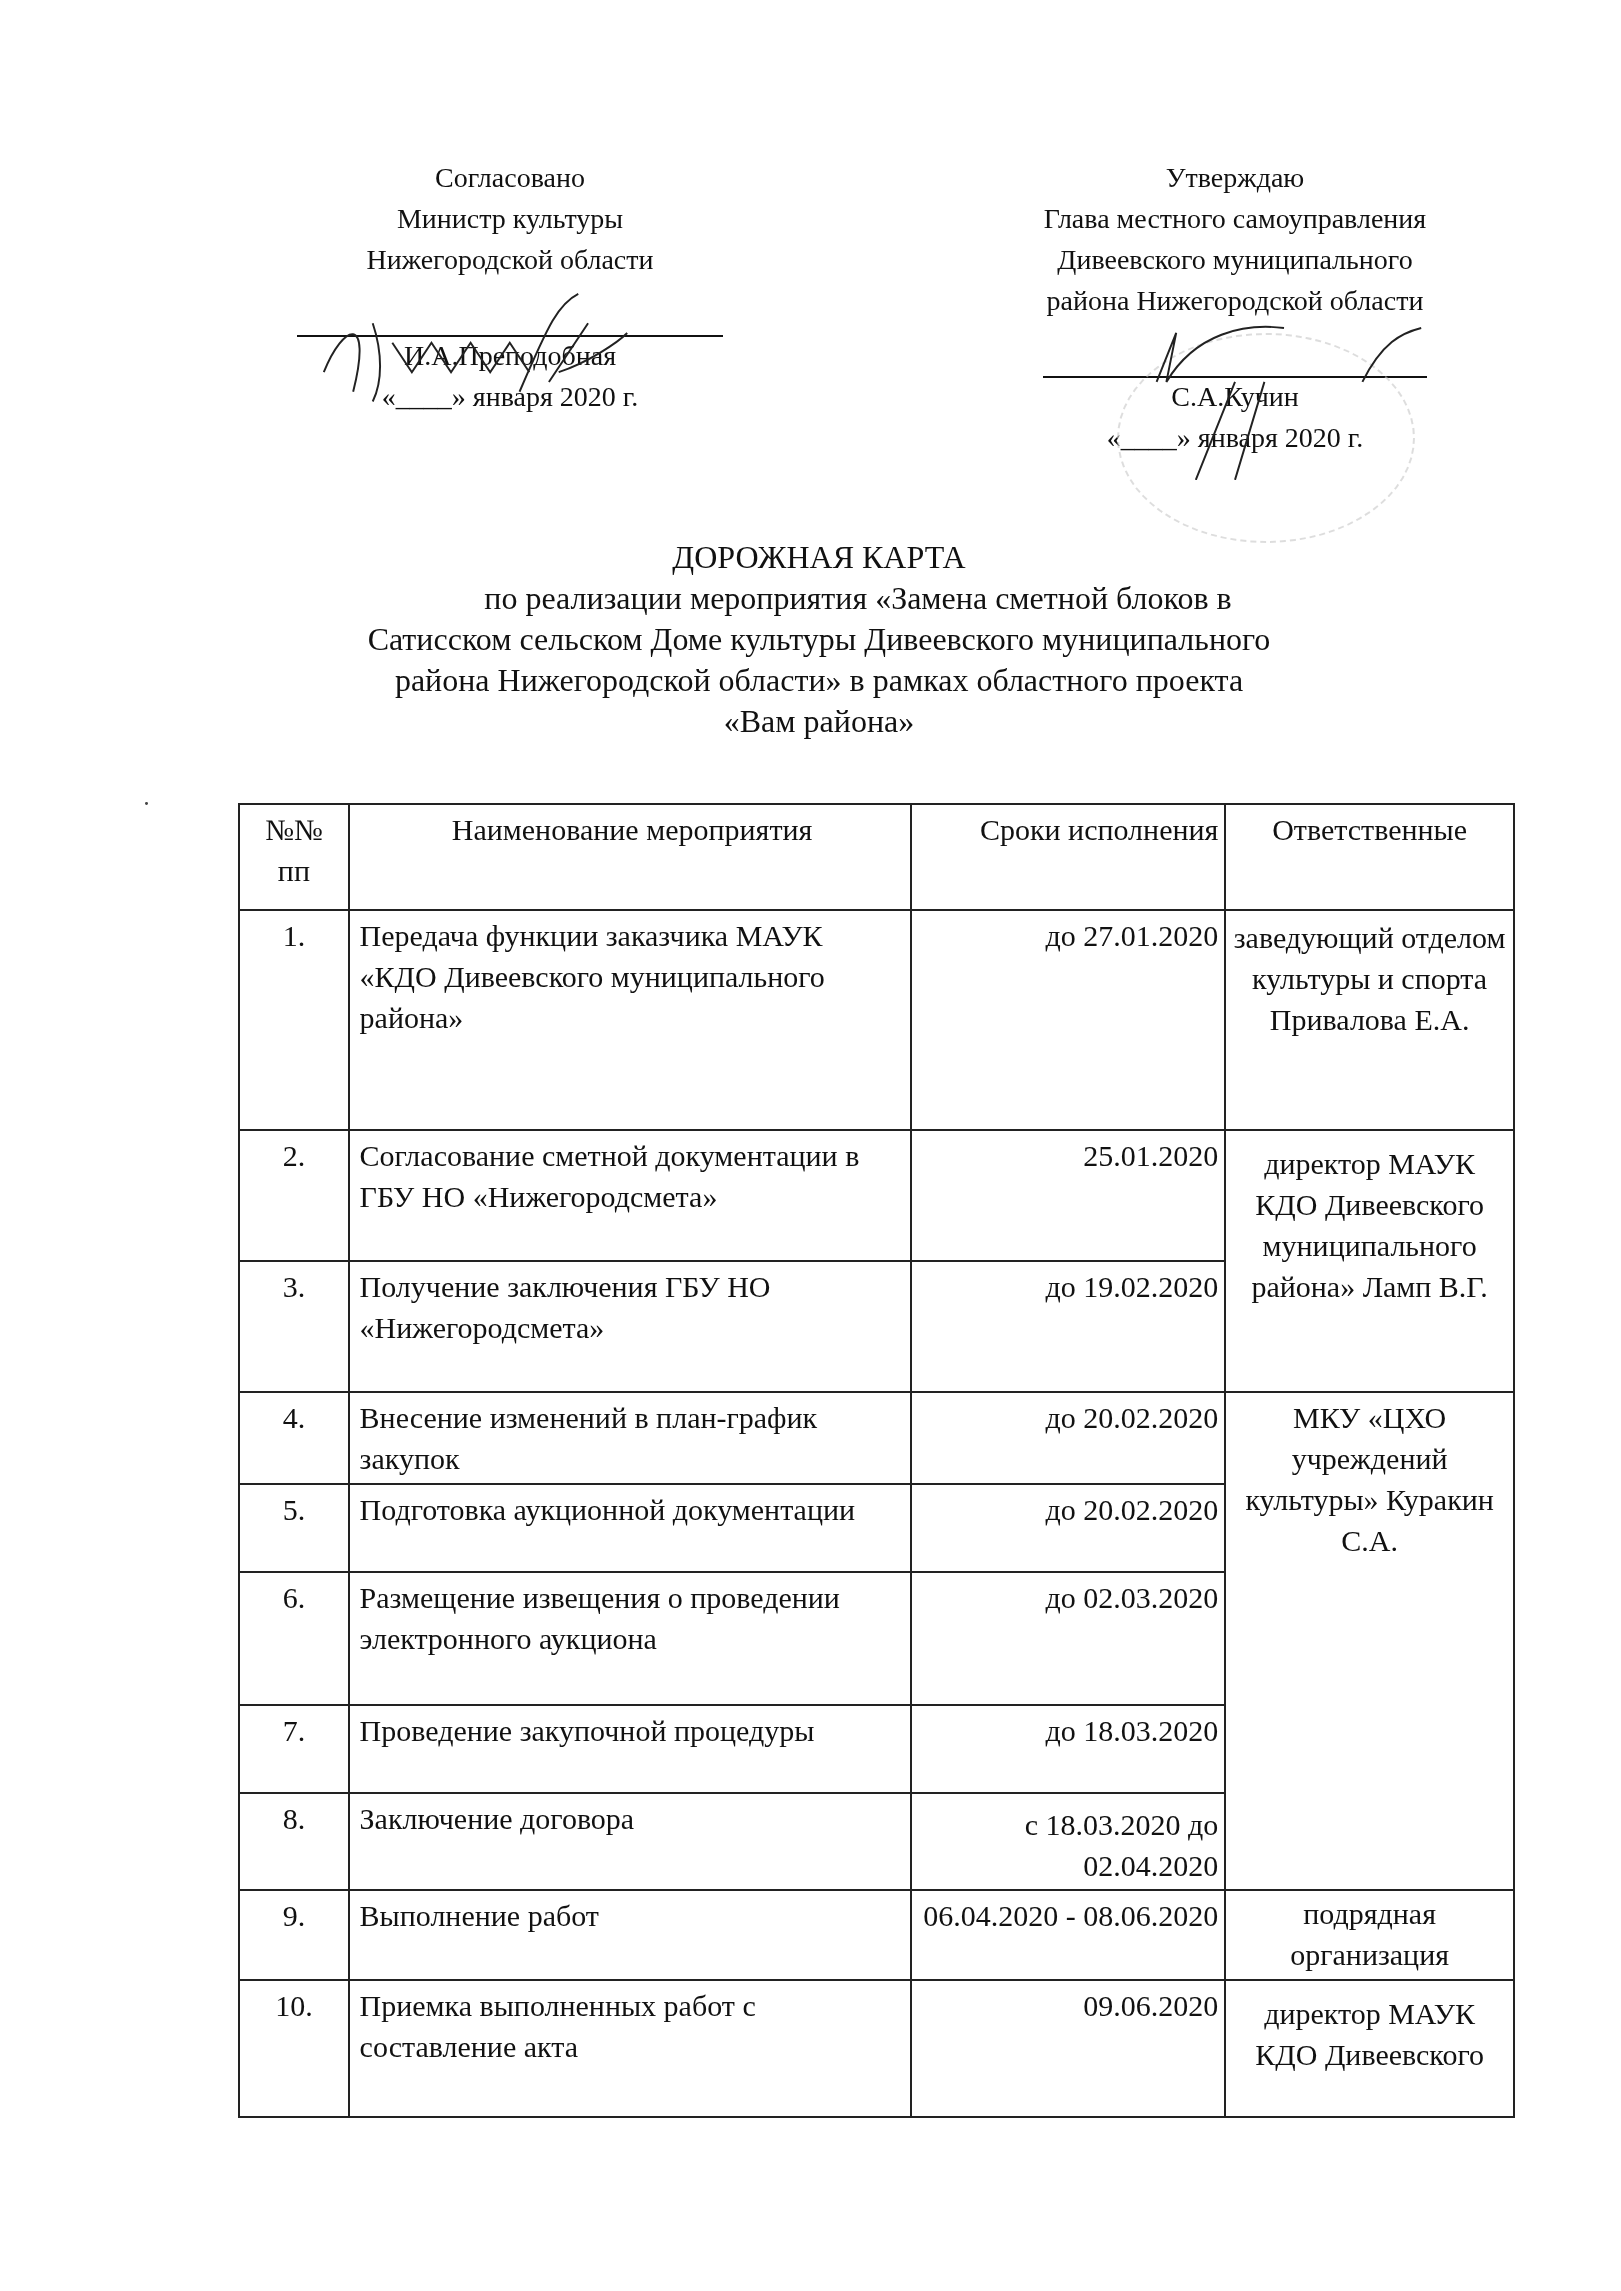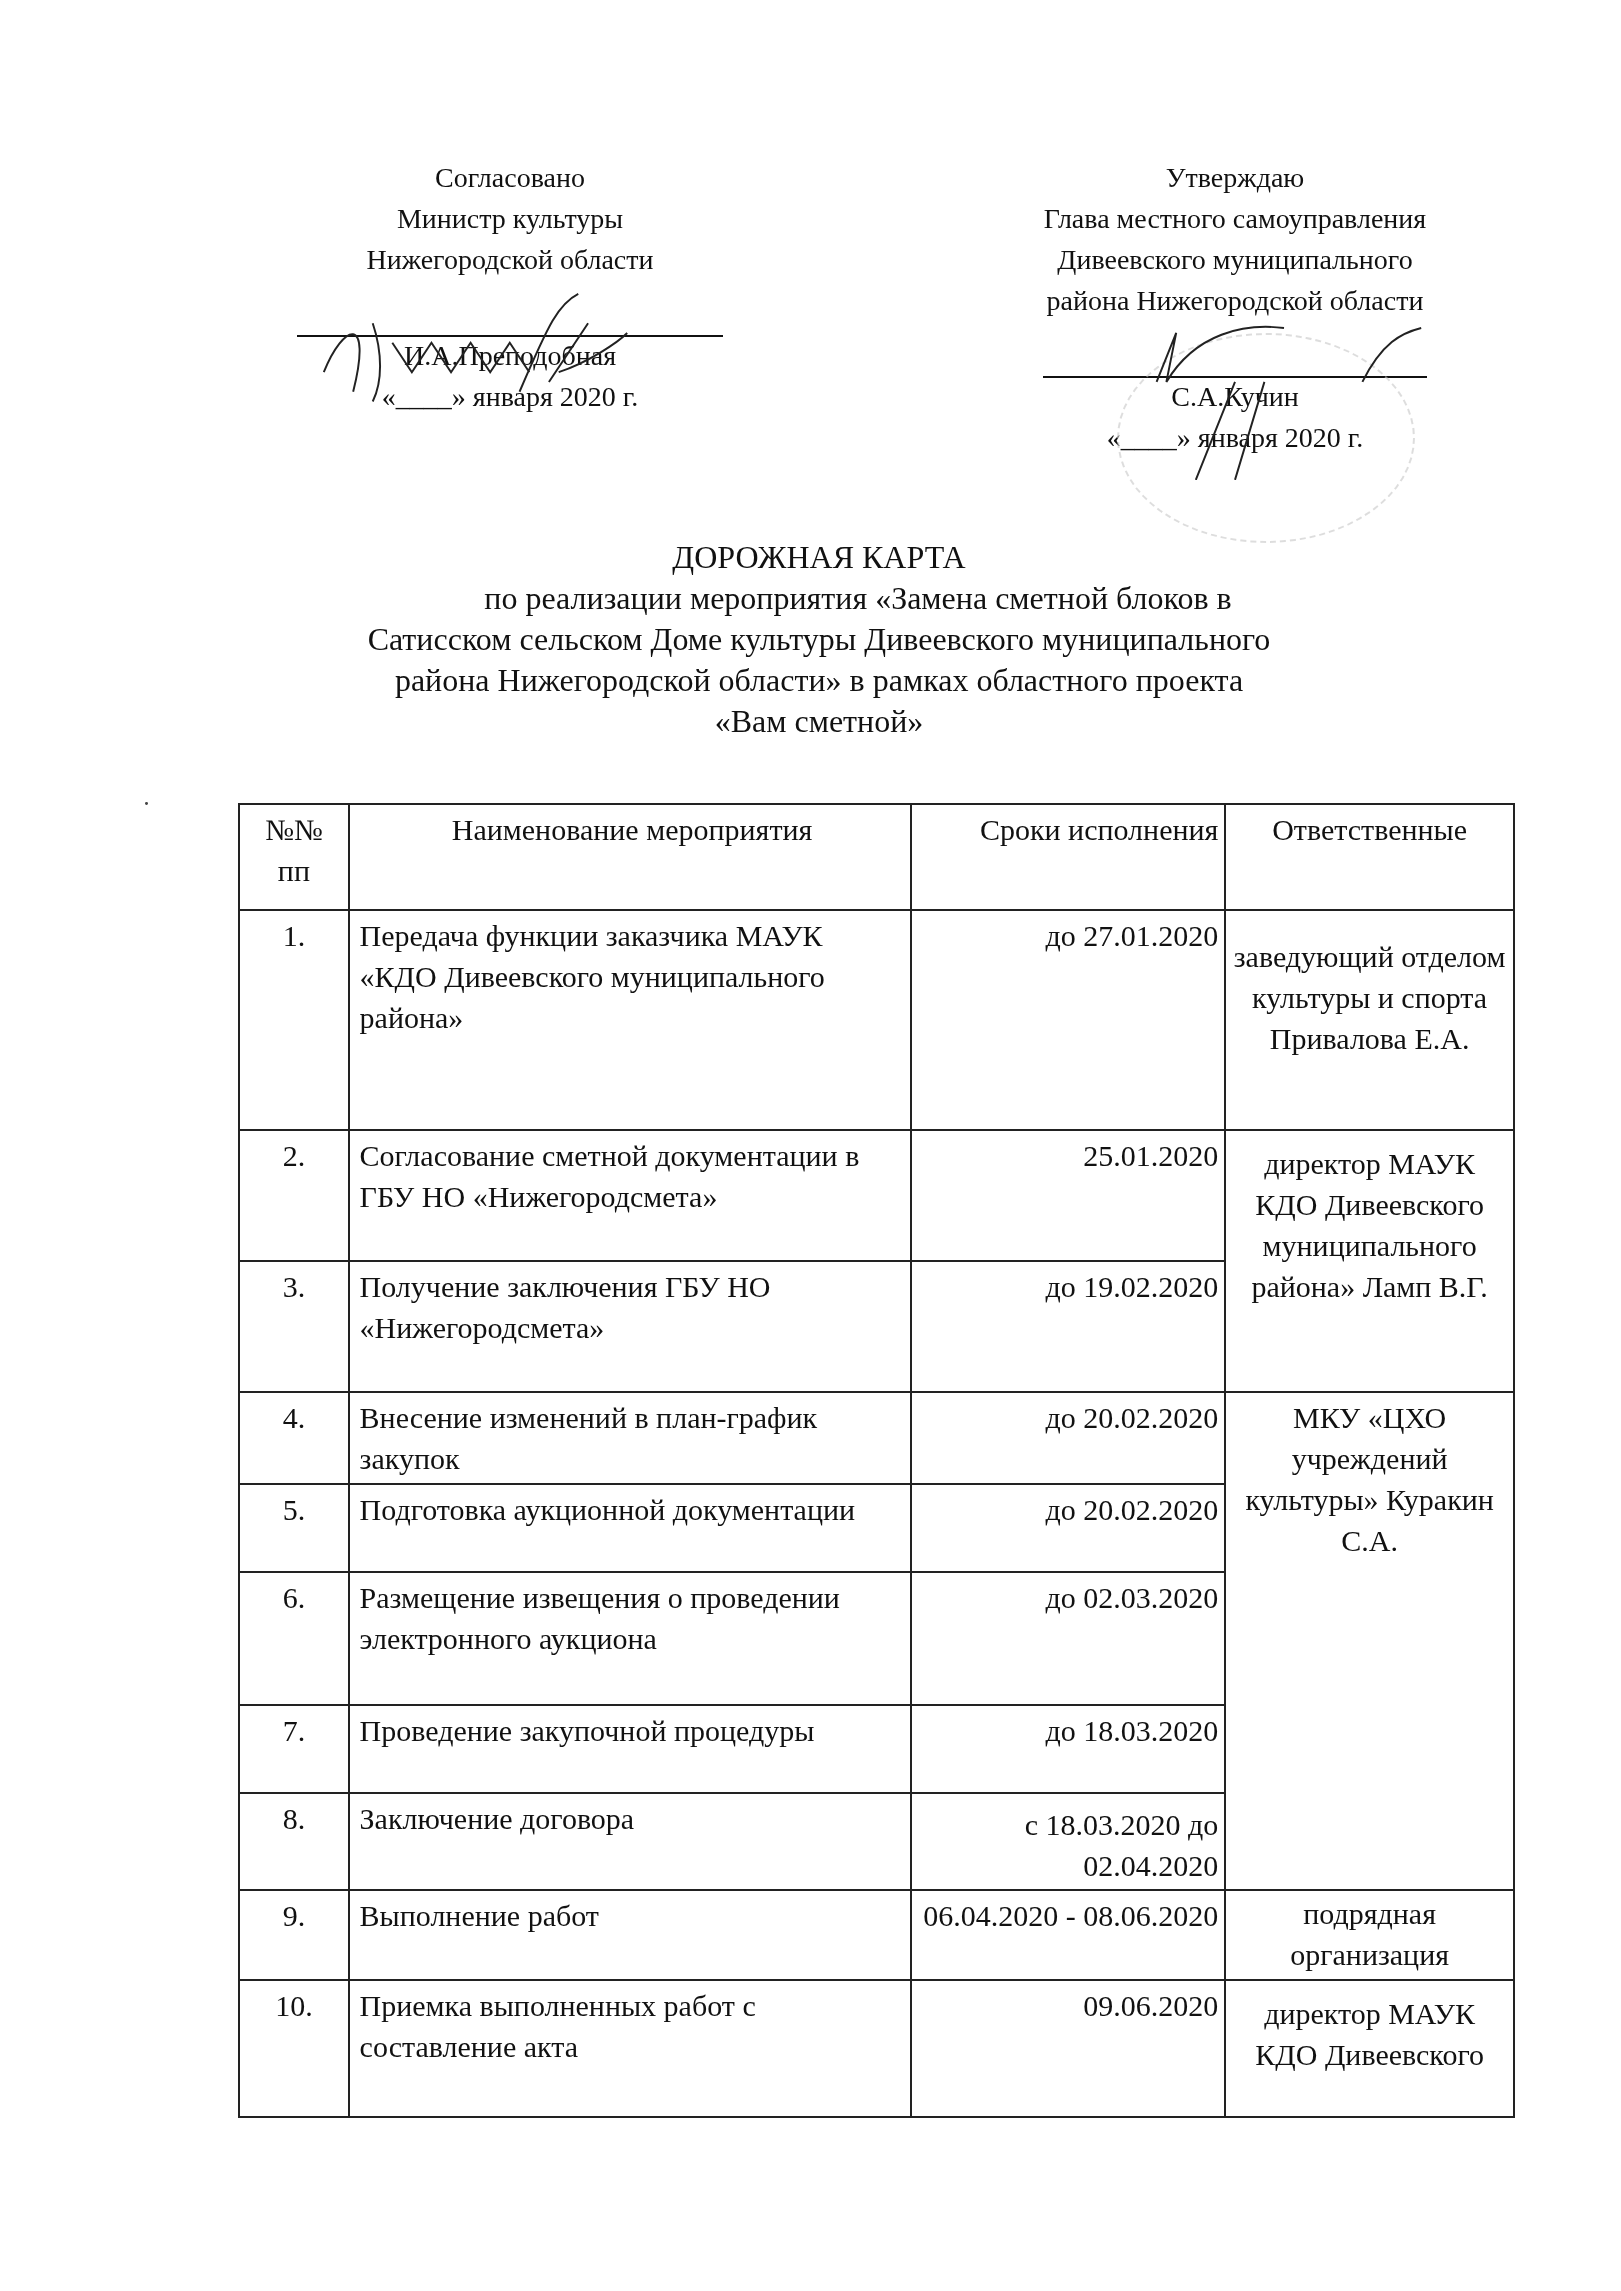--- a/index.html
+++ b/index.html
@@ -53,38 +53,38 @@
 <div class="stamp"></div>
 <svg class="scribble" style="left:1137px;top:323px" width="294" height="157" viewBox="0 0 300 160">
   <path d="M20 60 L40 10 L30 60 C60 10,110 0,150 5 M230 60 C250 20,270 10,290 5 M100 60 L60 160 M130 60 L100 160" stroke="#222" stroke-width="2" fill="none"></path>
 </svg>
 
 <div class="title-block">
   <div>ДОРОЖНАЯ КАРТА</div>
   <div class="l1">по реализации мероприятия «Замена сметной блоков в</div>
   <div>Сатисском сельском Доме культуры Дивеевского муниципального</div>
   <div>района Нижегородской области» в рамках областного проекта</div>
-  <div>«Вам сметной»</div>
+  <div>«Вам района»</div>
 </div>
 
 <div class="dot" style="left:145px;top:802px"></div>
 
 <table class="roadmap">
   <tbody>
       <tr style="height:106px">
     <th class="c-num">№№ пп</th>
     <th class="c-name" style="text-align:center">Наименование мероприятия</th>
     <th class="c-date">Сроки исполнения</th>
     <th class="c-resp">Ответственные</th>
   </tr>
   <tr style="height:220px">
     <td class="c-num">1.</td>
     <td class="c-name">Передача функции заказчика МАУК «КДО Дивеевского муниципального района»</td>
     <td class="c-date">до 27.01.2020</td>
-    <td class="c-resp" style="padding-top:25px">заведующий отделом культуры и спорта Привалова Е.А.</td>
+    <td class="c-resp" style="padding-top:6px">заведующий отделом культуры и спорта Привалова Е.А.</td>
   </tr>
   <tr style="height:131px">
     <td class="c-num">2.</td>
     <td class="c-name">Согласование сметной документации в ГБУ НО «Нижегородсмета»</td>
     <td class="c-date">25.01.2020</td>
     <td class="c-resp" rowspan="2" style="padding-top:11.8px">директор МАУК КДО Дивеевского муниципального района» Ламп В.Г.</td>
   </tr>
   <tr style="height:131px">
     <td class="c-num">3.</td>
     <td class="c-name">Получение заключения ГБУ НО «Нижегородсмета»</td>

